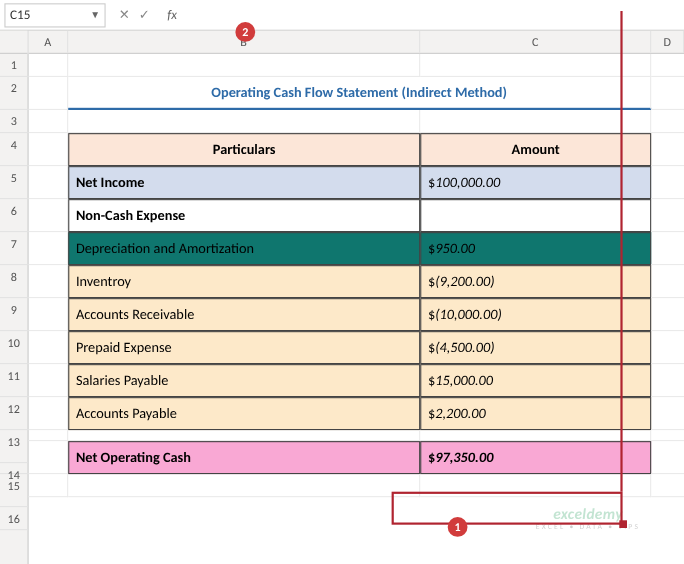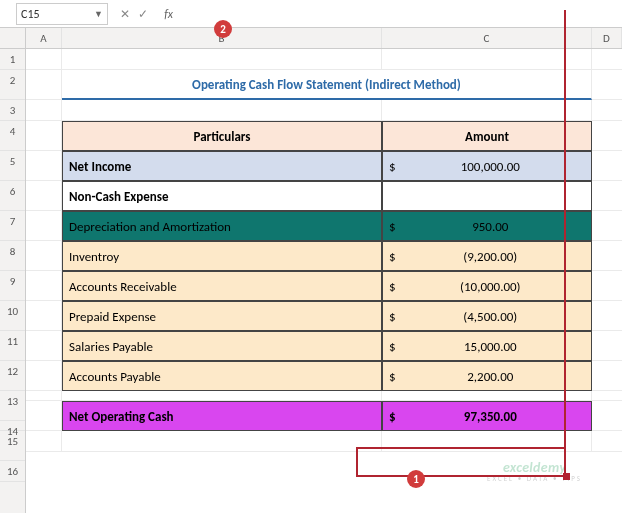--- a/index.html
+++ b/index.html
@@ -1,18 +1,18 @@
 <!DOCTYPE html>
 <html><head>
 <meta charset="utf-8">
 <style>
 * { box-sizing: border-box; margin: 0; padding: 0; }
 body { font-family: "Segoe UI", Calibri, sans-serif; font-size: 13px; background: #fff; width: 622px; height: 513px; overflow: hidden; position: relative; }
 
-.namebox-row { display: flex; align-items: center; height: 28px; border-bottom: 1px solid #ccc; background: #fff; padding: 2px 16px; gap: 6px; }
+.namebox-row { display: flex; align-items: center; height: 28px; border-bottom: 1px solid #ccc; background: #fff; padding: 2px 4px; gap: 6px; }
 .namebox { width: 92px; height: 22px; border: 1px solid #ccc; background: #fff; display: flex; align-items: center; padding: 0 4px; font-size: 12px; }
 .namebox .nb-text { flex: 1; color: #333; }
 .namebox .nb-drop { color: #666; font-size: 9px; }
 .fx-controls { display: flex; align-items: center; gap: 8px; color: #888; font-size: 12px; padding: 0 6px; }
 .fx-label { font-style: italic; color: #666; font-size: 12px; margin-left: 4px; }
 .formula-bar { flex: 1; height: 22px; border: 2.5px solid #b02430; display: flex; align-items: center; padding: 0 6px; font-size: 13px; color: #222; position: relative; }
 
 .badge { position: absolute; width: 18px; height: 18px; border-radius: 50%; color: #fff; font-size: 11px; font-weight: 600; display: flex; align-items: center; justify-content: center; z-index: 20; }
 .badge-2 { background: #d13c3c; top: 20px; left: 214px; }
 .badge-1 { background: #d13c3c; top: 470px; left: 407px; }
@@ -39,25 +39,25 @@
 .crow > div { border-right: 1px solid #eaeaea; border-bottom: 1px solid #eaeaea; display: flex; align-items: center; padding: 0 6px; font-size: 13px; overflow: hidden; }
 .crow > .col-A { border-right: 1px solid #eaeaea; }
 .crow > .col-D { border-right: none; }
 
 .title-cell { color: #2e6ba8; font-weight: 700; font-size: 15px; justify-content: center; border-bottom: 2.5px solid #2e6ba8 !important; }
 .tbl-head { background: #fce6d8; border: 1.5px solid #444 !important; font-weight: 700; justify-content: center; font-size: 14px; }
 .tr-b { border: 1.5px solid #444 !important; }
 .tr-b.b-row { background: #fde9c9; }
 .tr-b.b-blue { background: #d3dced; }
 .tr-b.b-grey { background: #0f766e; }
-.tr-b.b-yellow { background: #d946ef; font-weight: 700; }
+.tr-b.b-yellow { background: #f9a8d4; font-weight: 700; }
 .bold { font-weight: 700; }
 .amt { justify-content: space-between; }
 .amt .cur { }
-.amt .num { text-align: center; flex: 1; }
+.amt .num { text-align: left; flex: 1; font-style: italic; }
 
 .sel-border { position: absolute; border: 2.5px solid #b02430; pointer-events: none; z-index: 15; }
 .sel-c15 { top: 447px; left: 356px; width: 210px; height: 30px; }
 .sel-line { position: absolute; border-left: 2.5px solid #b02430; top: 10px; left: 564px; height: 437px; z-index: 14; }
 .sel-fill { position: absolute; width: 7px; height: 7px; background: #b02430; top: 473px; left: 563px; z-index: 16; }
 
 .watermark { position: absolute; right: 40px; bottom: 30px; opacity: 0.28; text-align: center; font-size: 11px; color: #2aa160; line-height: 1.1; z-index: 5; }
 .watermark .wm1 { font-weight: 700; font-size: 14px; letter-spacing: 0.3px; font-style: italic; }
 .watermark .wm2 { font-size: 7px; letter-spacing: 2px; color: #555; }
 </style>

